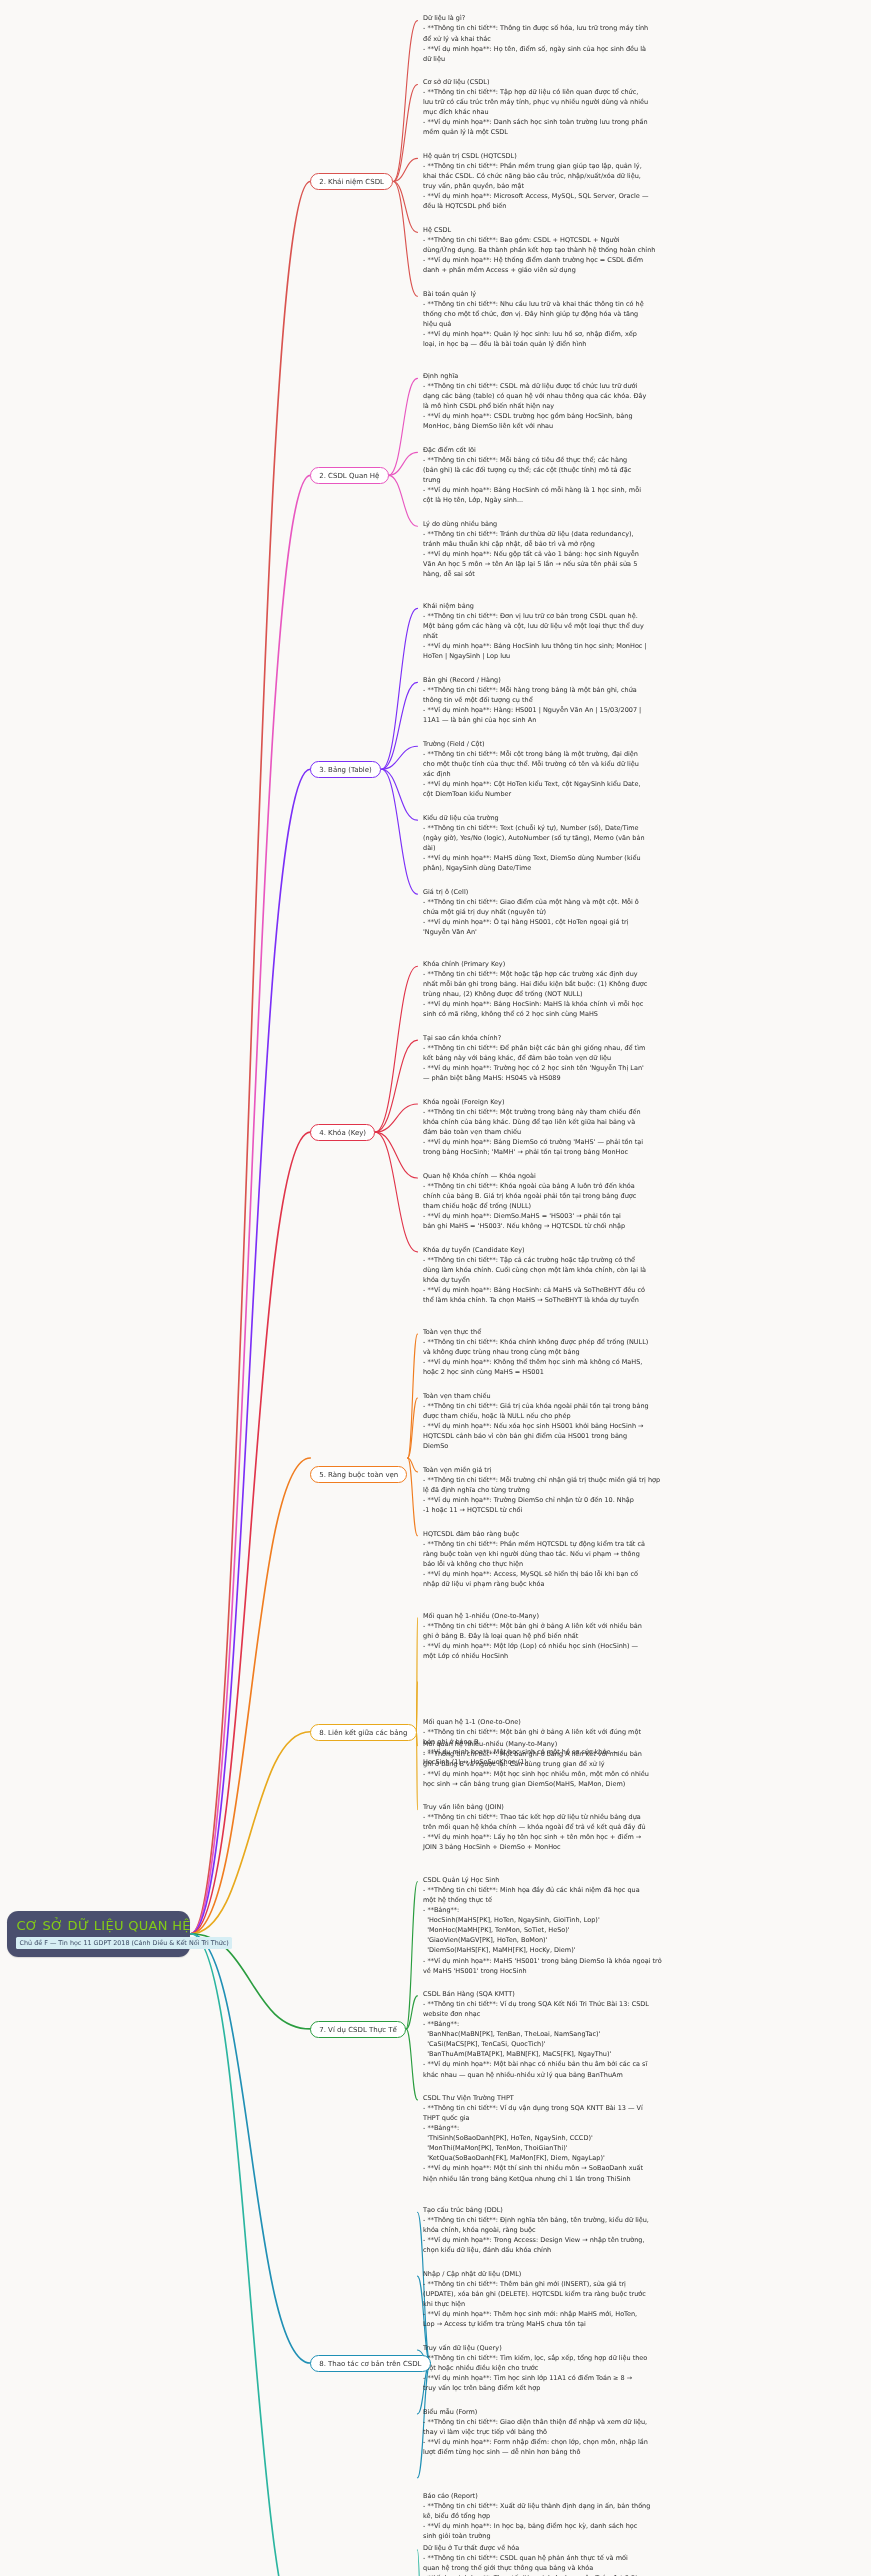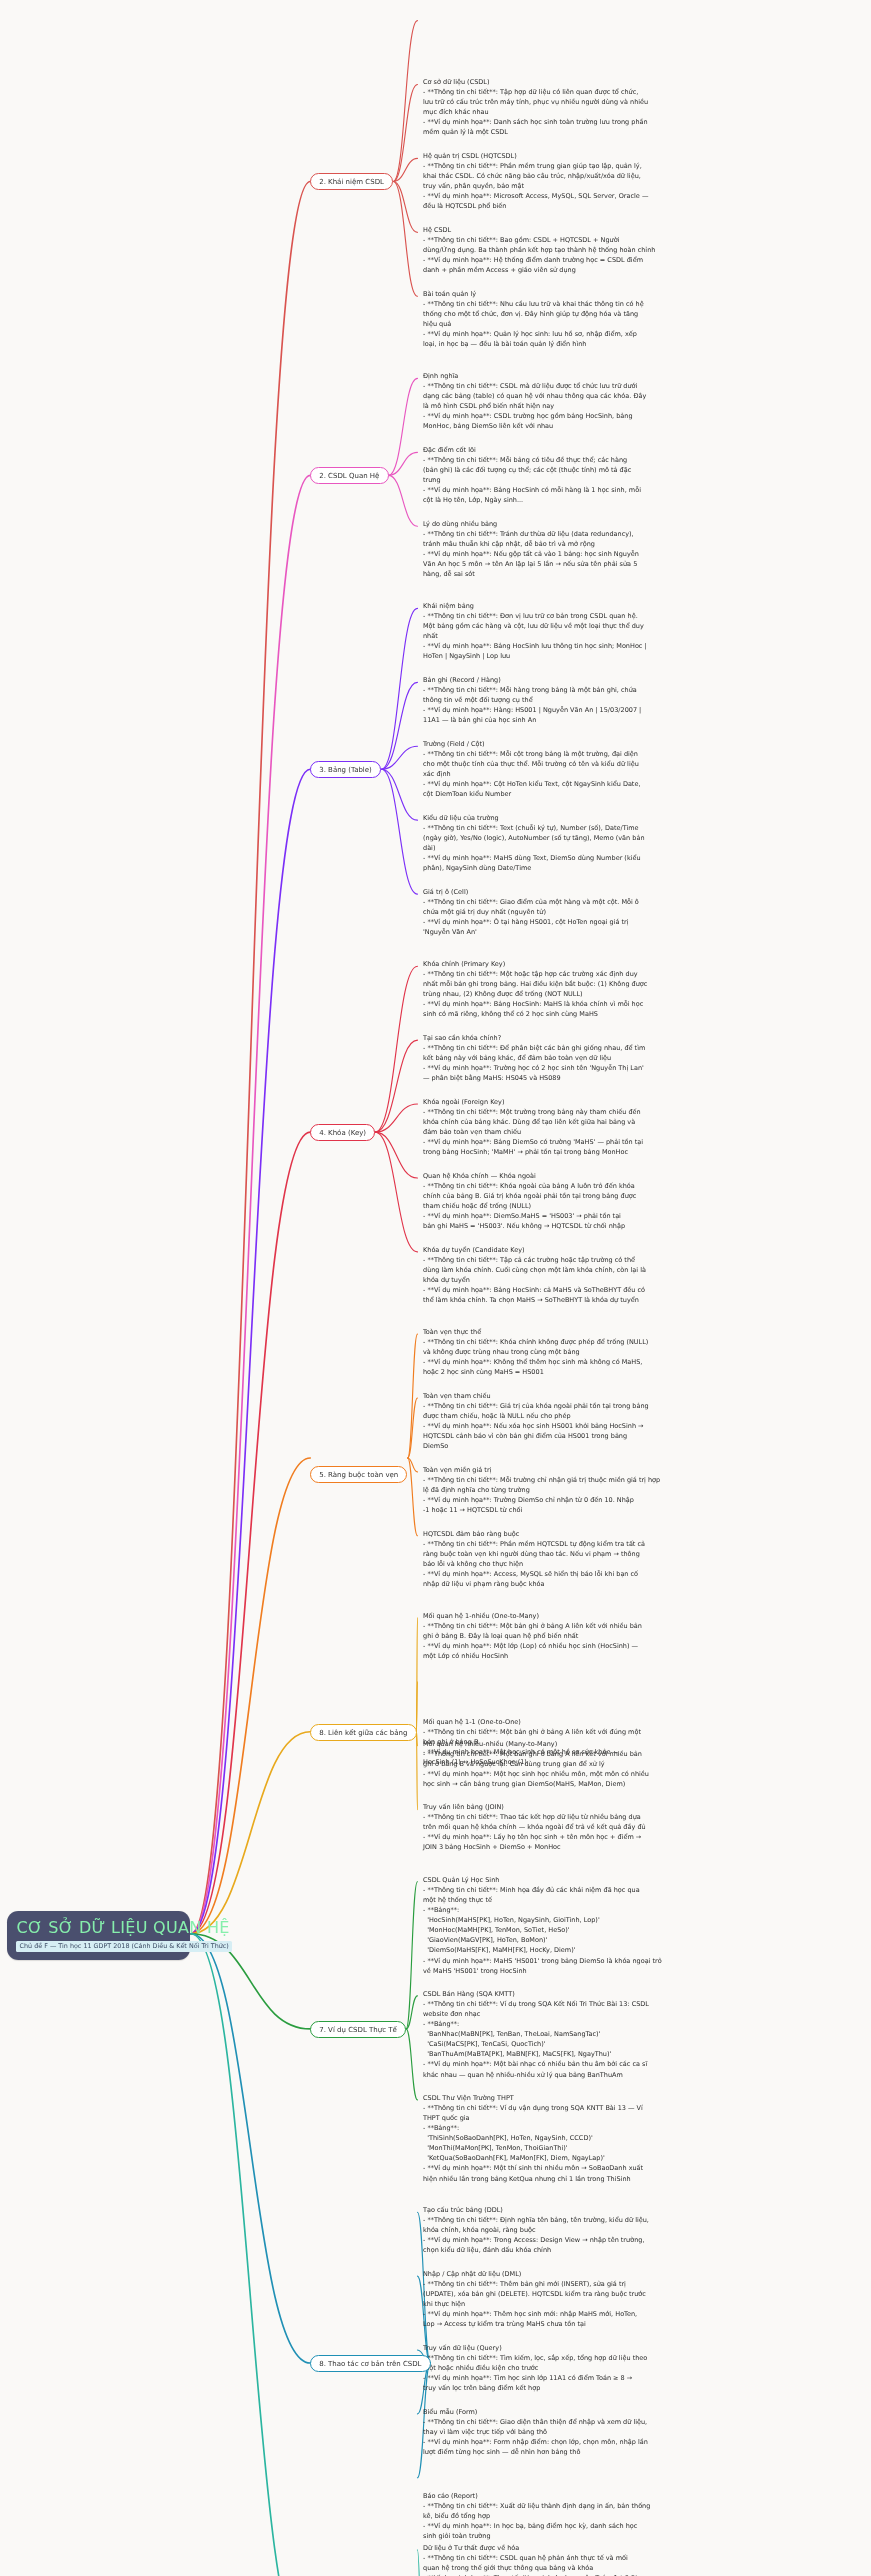--- a/index.html
+++ b/index.html
@@ -28,22 +28,22 @@
     left:7.2px;
     top:1911px;
     width:183px;
     box-sizing:border-box;
     background:#4a4f6e;
     border-radius:11.3px;
     padding:7.7px 9.3px 8.2px 9.3px;
     box-shadow:0 0.5px 1px rgba(0,0,0,.12);
   }
   #root-title{
-    color:#86efac;
-    font-size:16px;
+    color:#84cc16;
+    font-size:13px;
     letter-spacing:0.3px;
     line-height:1.15;
     white-space:nowrap;
   }
   #root-sub{
     margin-top:3.6px;
     display:inline-block;
     background:#d6eef4;
     color:#3b4a63;
     font-size:6.4px;
@@ -168,20 +168,21 @@
       <path d="M 820 5170.5 C 815 5170.5, 815 5197.5, 810 5197.5" fill="none" stroke="#2bb5a0" stroke-width="2.2" stroke-linecap="round"></path>
       <path d="M 810 5197.5 L 1482 5197.5" fill="none" stroke="#2bb5a0" stroke-width="0" stroke-linecap="round"></path>
       <path d="M 820 5170.5 C 815 5170.5, 815 5321.5, 810 5321.5" fill="none" stroke="#2bb5a0" stroke-width="2.2" stroke-linecap="round"></path>
       <path d="M 810 5321.5 L 1482 5321.5" fill="none" stroke="#2bb5a0" stroke-width="0" stroke-linecap="round"></path>
     </svg>
 
   <div id="root-node">
     <div id="root-title">CƠ SỞ DỮ LIỆU QUAN HỆ</div>
     <div id="root-sub">Chủ đề F — Tin học 11 GDPT 2018 (Cánh Diều &amp; Kết Nối Tri Thức)</div>
   </div>
+<div class="leaf" style="left: 423px; top: 13.4px; width: 340px;"><span class="lt">Dữ liệu là gì?</span><span class="lt">- **Thông tin chi tiết**: Thông tin được số hóa, lưu trữ trong máy tính</span><span class="lt">để xử lý và khai thác</span><span class="lt">- **Ví dụ minh họa**: Họ tên, điểm số, ngày sinh của học sinh đều là</span><span class="lt">dữ liệu</span></div>
     <div class="leaf" style="left: 423px; top: 77px; width: 340px;"><span class="lt">Cơ sở dữ liệu (CSDL)</span><span class="lt">- **Thông tin chi tiết**: Tập hợp dữ liệu có liên quan được tổ chức,</span><span class="lt">lưu trữ có cấu trúc trên máy tính, phục vụ nhiều người dùng và nhiều</span><span class="lt">mục đích khác nhau</span><span class="lt">- **Ví dụ minh họa**: Danh sách học sinh toàn trường lưu trong phần</span><span class="lt">mềm quản lý là một CSDL</span></div>
     <div class="leaf" style="left: 423px; top: 151px; width: 340px;"><span class="lt">Hệ quản trị CSDL (HQTCSDL)</span><span class="lt">- **Thông tin chi tiết**: Phần mềm trung gian giúp tạo lập, quản lý,</span><span class="lt">khai thác CSDL. Có chức năng bảo câu trúc, nhập/xuất/xóa dữ liệu,</span><span class="lt">truy vấn, phân quyền, bảo mật</span><span class="lt">- **Ví dụ minh họa**: Microsoft Access, MySQL, SQL Server, Oracle —</span><span class="lt">đều là HQTCSDL phổ biến</span></div>
     <div class="leaf" style="left: 423px; top: 225px; width: 340px;"><span class="lt">Hệ CSDL</span><span class="lt">- **Thông tin chi tiết**: Bao gồm: CSDL + HQTCSDL + Người</span><span class="lt">dùng/Ứng dụng. Ba thành phần kết hợp tạo thành hệ thống hoàn chỉnh</span><span class="lt">- **Ví dụ minh họa**: Hệ thống điểm danh trường học = CSDL điểm</span><span class="lt">danh + phần mềm Access + giáo viên sử dụng</span></div>
     <div class="leaf" style="left: 423px; top: 289px; width: 340px;"><span class="lt">Bài toán quản lý</span><span class="lt">- **Thông tin chi tiết**: Nhu cầu lưu trữ và khai thác thông tin có hệ</span><span class="lt">thống cho một tổ chức, đơn vị. Đây hình giúp tự động hóa và tăng</span><span class="lt">hiệu quả</span><span class="lt">- **Ví dụ minh họa**: Quản lý học sinh: lưu hồ sơ, nhập điểm, xếp</span><span class="lt">loại, in học bạ — đều là bài toán quản lý điển hình</span></div>
     <div class="leaf" style="left: 423px; top: 371px; width: 340px;"><span class="lt">Định nghĩa</span><span class="lt">- **Thông tin chi tiết**: CSDL mà dữ liệu được tổ chức lưu trữ dưới</span><span class="lt">dạng các bảng (table) có quan hệ với nhau thông qua các khóa. Đây</span><span class="lt">là mô hình CSDL phổ biến nhất hiện nay</span><span class="lt">- **Ví dụ minh họa**: CSDL trường học gồm bảng HocSinh, bảng</span><span class="lt">MonHoc, bảng DiemSo liên kết với nhau</span></div>
     <div class="leaf" style="left: 423px; top: 445px; width: 340px;"><span class="lt">Đặc điểm cốt lõi</span><span class="lt">- **Thông tin chi tiết**: Mỗi bảng có tiêu đề thực thể; các hàng</span><span class="lt">(bản ghi) là các đối tượng cụ thể; các cột (thuộc tính) mô tả đặc</span><span class="lt">trưng</span><span class="lt">- **Ví dụ minh họa**: Bảng HocSinh có mỗi hàng là 1 học sinh, mỗi</span><span class="lt">cột là Họ tên, Lớp, Ngày sinh...</span></div>
     <div class="leaf" style="left: 423px; top: 519px; width: 340px;"><span class="lt">Lý do dùng nhiều bảng</span><span class="lt">- **Thông tin chi tiết**: Tránh dư thừa dữ liệu (data redundancy),</span><span class="lt">tránh mâu thuẫn khi cập nhật, dễ bảo trì và mở rộng</span><span class="lt">- **Ví dụ minh họa**: Nếu gộp tất cả vào 1 bảng: học sinh Nguyễn</span><span class="lt">Văn An học 5 môn → tên An lặp lại 5 lần → nếu sửa tên phải sửa 5</span><span class="lt">hàng, dễ sai sót</span></div>
     <div class="leaf" style="left: 423px; top: 601px; width: 340px;"><span class="lt">Khái niệm bảng</span><span class="lt">- **Thông tin chi tiết**: Đơn vị lưu trữ cơ bản trong CSDL quan hệ.</span><span class="lt">Một bảng gồm các hàng và cột, lưu dữ liệu về một loại thực thể duy</span><span class="lt">nhất</span><span class="lt">- **Ví dụ minh họa**: Bảng HocSinh lưu thông tin học sinh; MonHoc |</span><span class="lt">HoTen | NgaySinh | Lop lưu</span></div>
     <div class="leaf" style="left: 423px; top: 675px; width: 340px;"><span class="lt">Bản ghi (Record / Hàng)</span><span class="lt">- **Thông tin chi tiết**: Mỗi hàng trong bảng là một bản ghi, chứa</span><span class="lt">thông tin về một đối tượng cụ thể</span><span class="lt">- **Ví dụ minh họa**: Hàng: HS001 | Nguyễn Văn An | 15/03/2007 |</span><span class="lt">11A1 — là bản ghi của học sinh An</span></div>
     <div class="leaf" style="left: 423px; top: 739px; width: 340px;"><span class="lt">Trường (Field / Cột)</span><span class="lt">- **Thông tin chi tiết**: Mỗi cột trong bảng là một trường, đại diện</span><span class="lt">cho một thuộc tính của thực thể. Mỗi trường có tên và kiểu dữ liệu</span><span class="lt">xác định</span><span class="lt">- **Ví dụ minh họa**: Cột HoTen kiểu Text, cột NgaySinh kiểu Date,</span><span class="lt">cột DiemToan kiểu Number</span></div>

